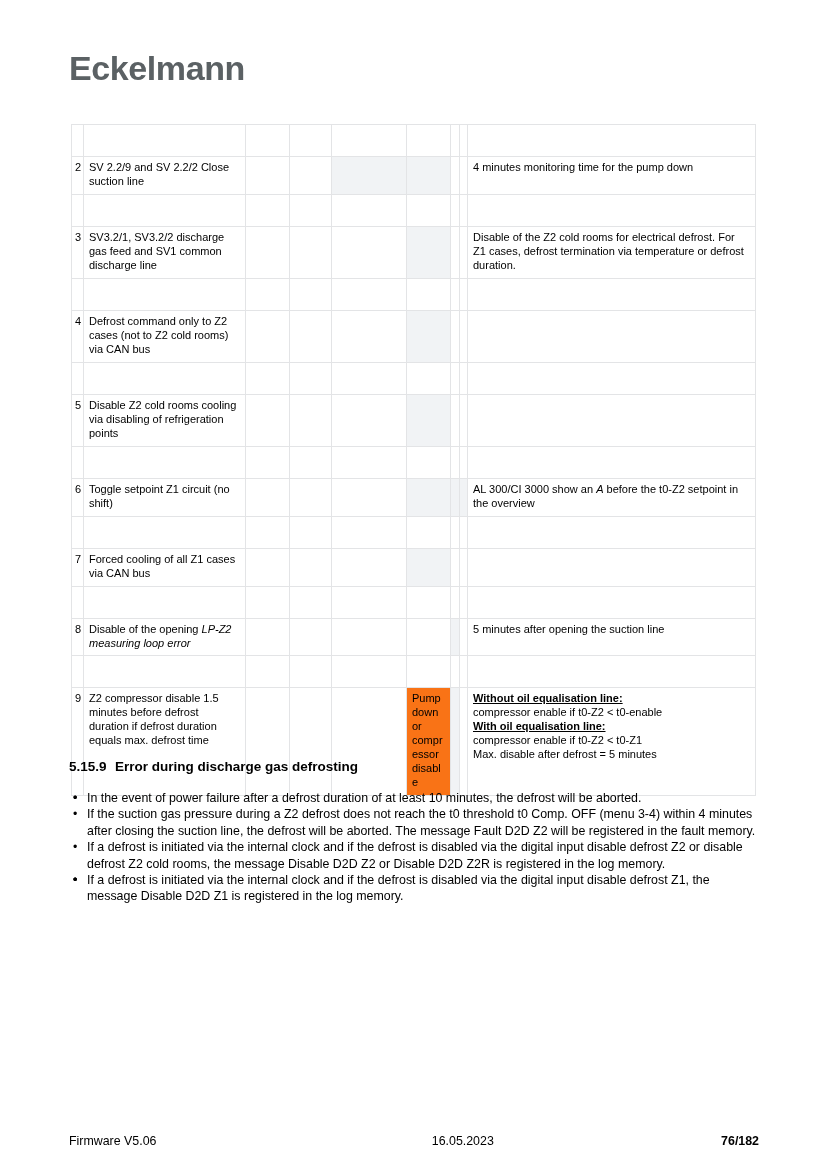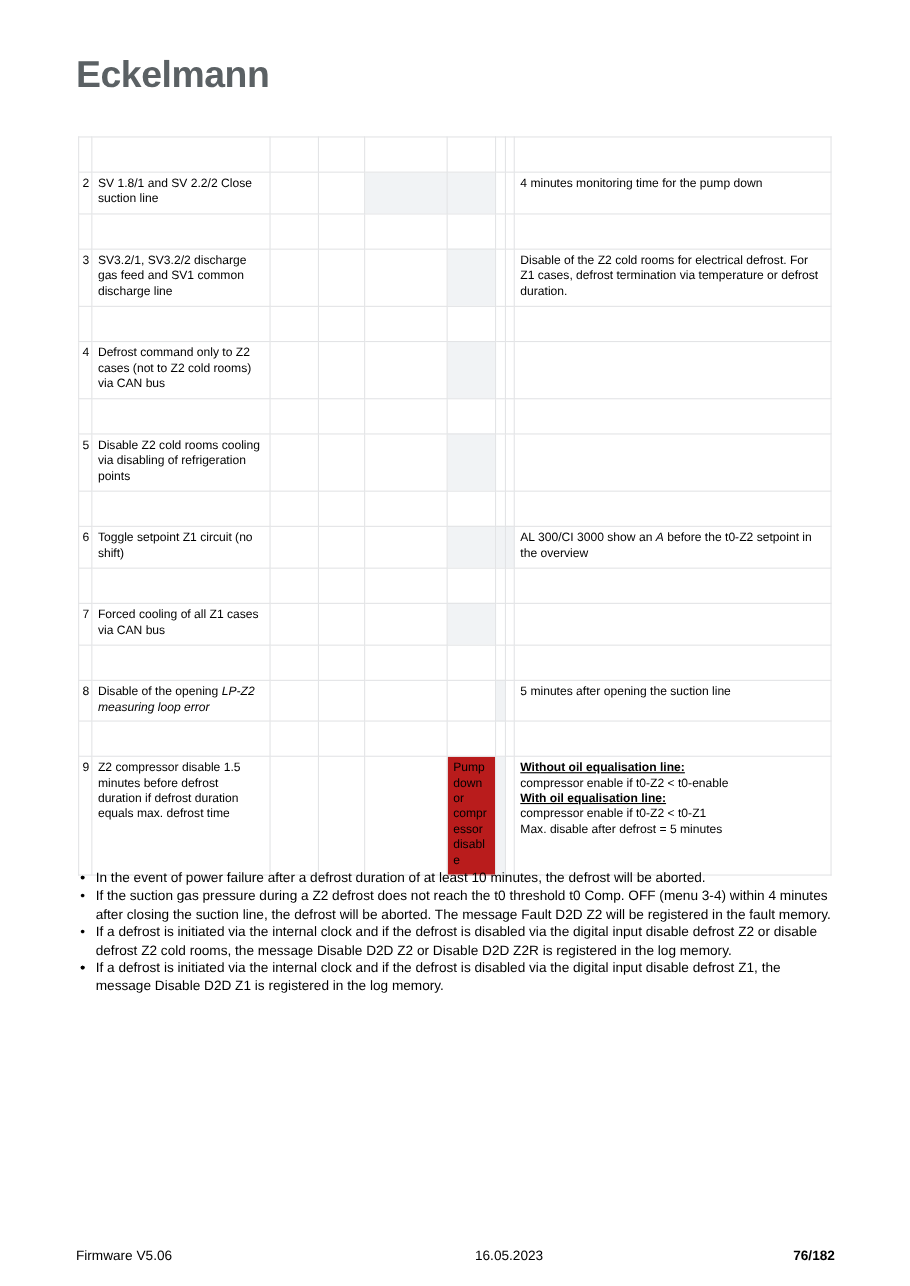--- a/index.html
+++ b/index.html
@@ -53,21 +53,21 @@
     background: #ffffff;
     word-wrap: break-word;
     overflow-wrap: break-word;
   }
   .proc-table td.num {
     text-align: left;
     padding-left: 3px;
     padding-right: 2px;
   }
   td.shade   { background: #f1f3f5; }
-  td.blue    { background: #b91c1c; }
+  td.blue    { background: #f97316; }
   .spacer td { height: 22px; }
 
   .c-num   { width: 12px;  }
   .c-step  { width: 162px; }
   .c-a     { width: 44px;  }
   .c-b     { width: 42px;  }
   .c-c     { width: 75px;  }
   .c-d     { width: 44px;  }
   .c-e     { width: 9px;   }
   .c-f     { width: 8px;   }
@@ -149,21 +149,21 @@
         <td></td>
         <td></td>
         <td></td>
         <td></td>
         <td></td>
         <td></td>
       </tr>
 
       <tr>
         <td class="num">2</td>
-        <td>SV 1.8/1 and SV 2.2/2 Close suction line</td>
+        <td>SV 2.2/9 and SV 2.2/2 Close suction line</td>
         <td></td>
         <td></td>
         <td class="shade"></td>
         <td class="shade"></td>
         <td></td>
         <td></td>
         <td>4 minutes monitoring time for the pump down</td>
       </tr>
 
       <tr class="spacer">
@@ -329,20 +329,23 @@
         <td></td>
         <td></td>
         <td class="blue">Pump down or compr essor disable</td>
         <td class="shade"></td>
         <td></td>
         <td><span id="r9note"><div><span class="bu">Without oil equalisation line:</span></div><div>compressor enable if t0-Z2 &lt; t0-enable</div><div><span class="bu">With oil equalisation line:</span></div><div>compressor enable if t0-Z2 &lt; t0-Z1</div><div>Max. disable after defrost = 5 minutes</div></span></td>
       </tr>
     </tbody>
   </table>
 
+  <div class="sec-head">
+    <span class="num">5.15.9</span><span>Error during discharge gas defrosting</span>
+  </div>
 
   <div class="bullets" id="bullet-list">
       <div class="li"><span class="dot">•</span></div>
       <div class="li"><span class="dot">•</span><span>In the event of power failure after a defrost duration of at least 10 minutes, the defrost will be aborted.</span></div>
       <div class="li"><span class="dot">•</span><span>If the suction gas pressure during a Z2 defrost does not reach the t0 threshold t0 Comp. OFF (menu 3-4) within 4 minutes after closing the suction line, the defrost will be aborted. The message Fault D2D Z2 will be registered in the fault memory.</span></div>
       <div class="li"><span class="dot">•</span><span>If a defrost is initiated via the internal clock and if the defrost is disabled via the digital input disable defrost Z2 or disable defrost Z2 cold rooms, the message Disable D2D Z2 or Disable D2D Z2R is registered in the log memory.</span></div>
       <div class="li"><span class="dot">•</span></div>
       <div class="li"><span class="dot">•</span></div>
       <div class="li"><span class="dot">•</span><span>If a defrost is initiated via the internal clock and if the defrost is disabled via the digital input disable defrost Z1, the message Disable D2D Z1 is registered in the log memory.</span></div>
     </div>

